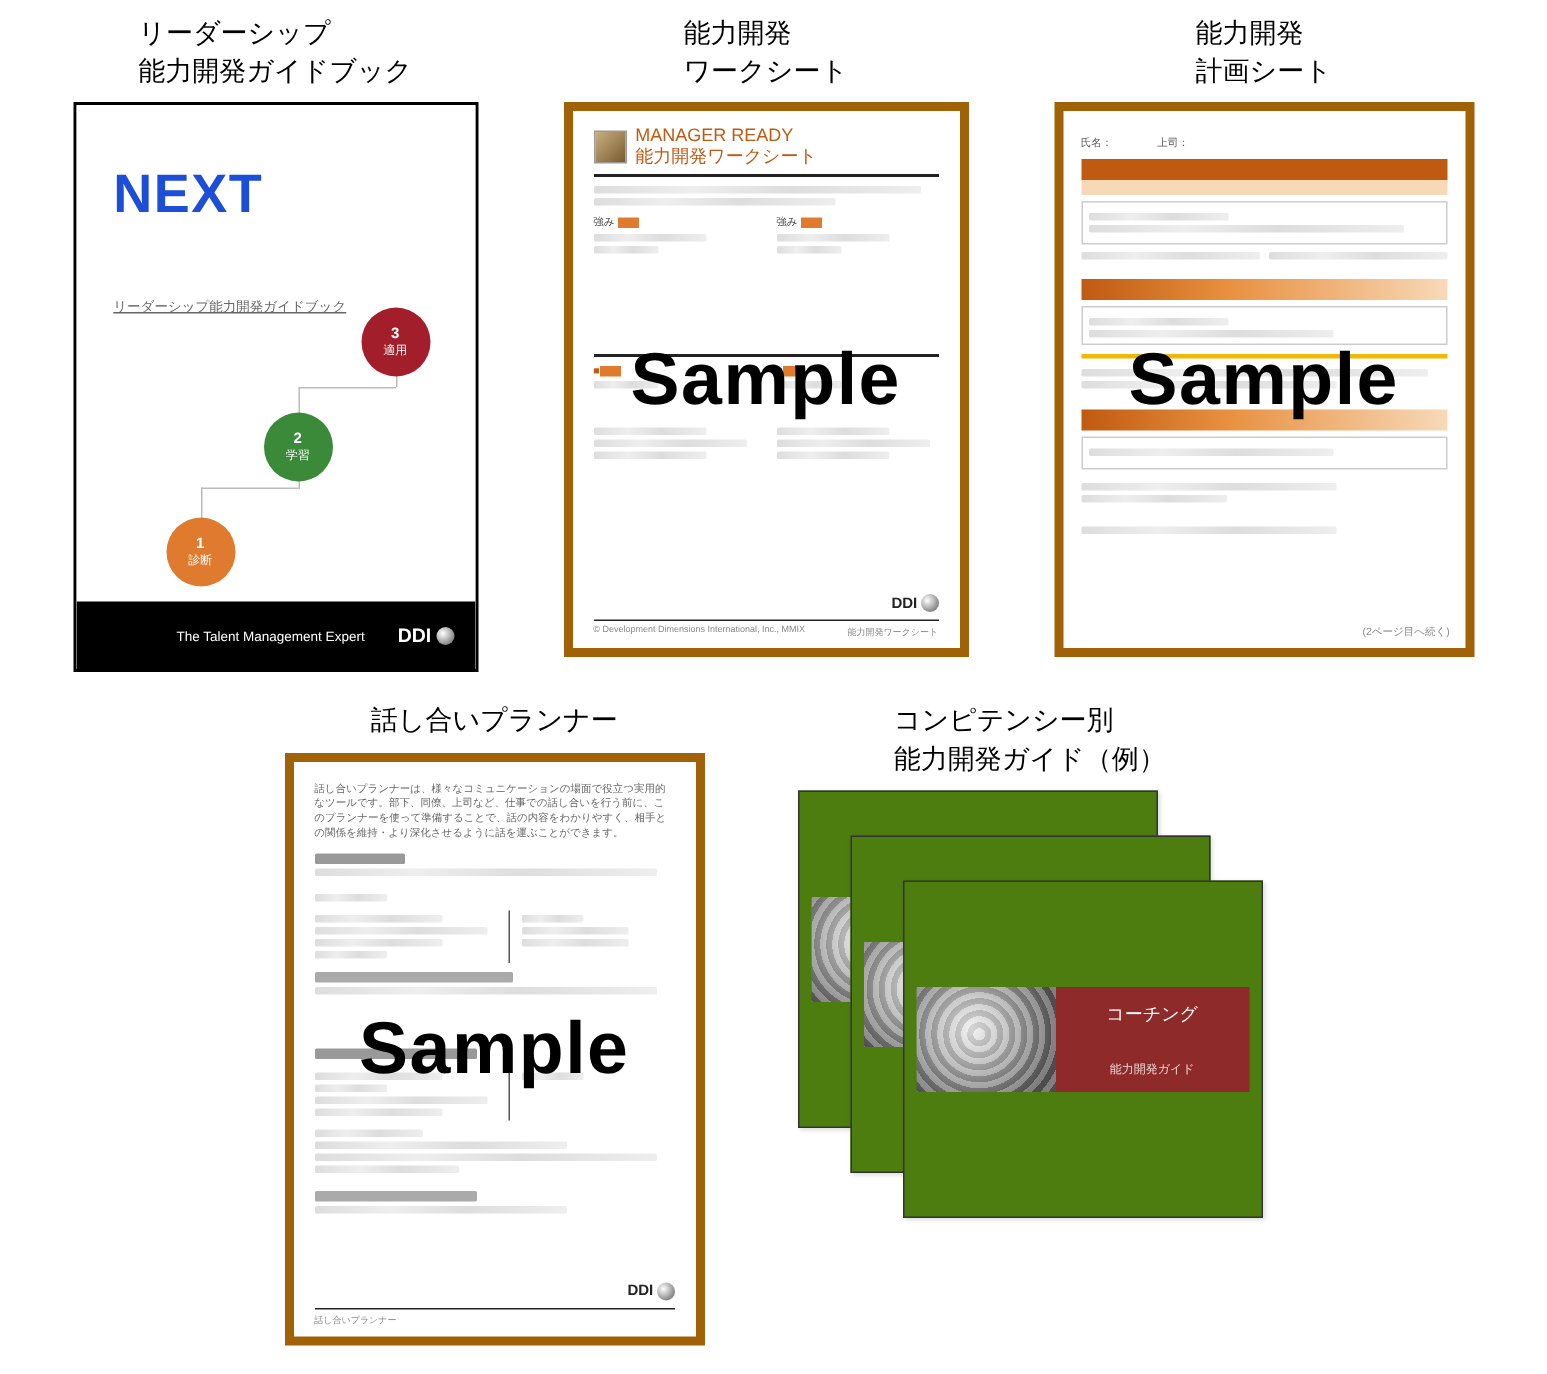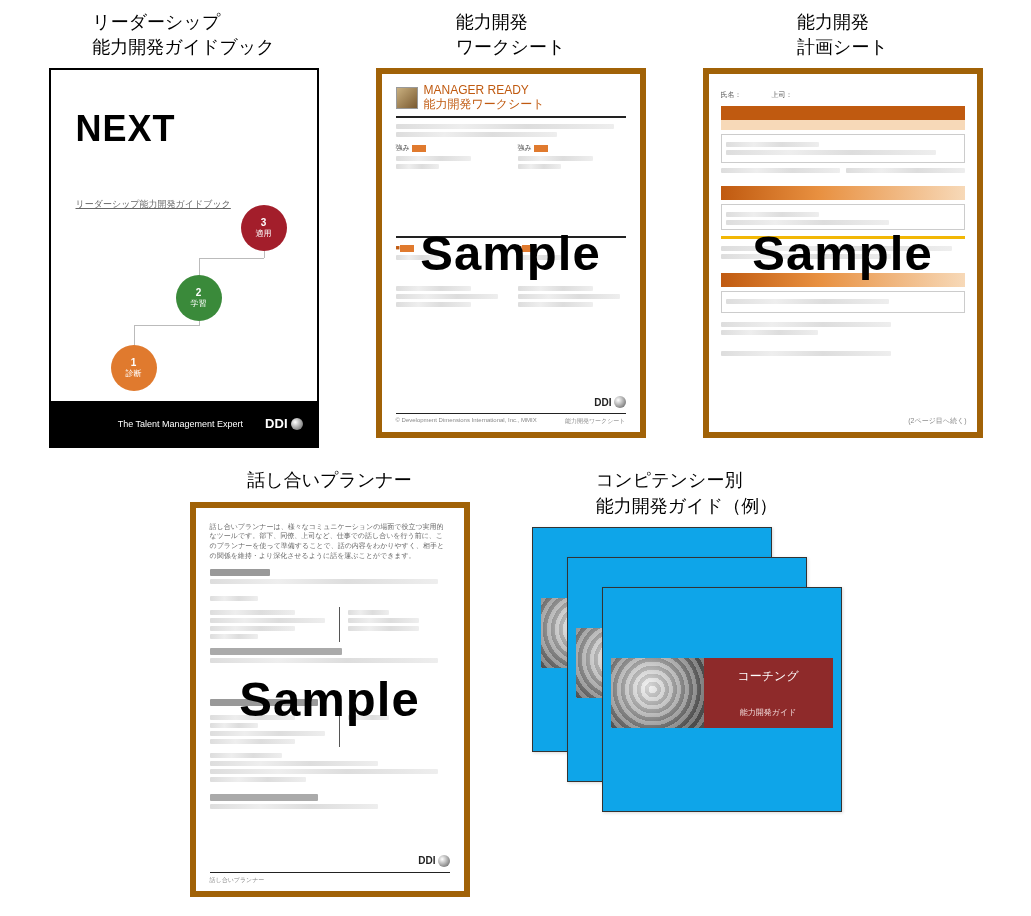--- a/index.html
+++ b/index.html
@@ -28,21 +28,21 @@
     font-size: 49px;
     font-weight: bold;
     color: #000;
     letter-spacing: 1px;
     z-index: 50;
   }
 
   
   .card1 { width: 270px; height: 380px; padding: 0; border: 2px solid #000; }
   .card1 .inner { width: 100%; height: 100%; position: relative; background: #fff; }
-  .card1-title { position: absolute; top: 40px; left: 25px; font-size: 36px; font-weight: 600; color: #000000; line-height: 1.05; letter-spacing: 1px; }
+  .card1-title { position: absolute; top: 40px; left: 25px; font-size: 36px; font-weight: 600; color: #1d4ed8; line-height: 1.05; letter-spacing: 1px; }
   .card1-sub { position: absolute; top: 128px; left: 25px; font-size: 9px; color: #666; text-decoration: underline; }
   .card1-footer { position: absolute; left:0; right:0; bottom:0; height: 45px; background: #000; color:#fff; display:flex; align-items:center; justify-content:flex-end; padding:0 14px; font-size:9px; gap:22px;}
   .card1-footer .brand { font-weight:bold; font-size:13px; display:flex; align-items:center; gap:3px;}
   .circle { position:absolute; width:46px; height:46px; border-radius:50%; display:flex; flex-direction:column; align-items:center; justify-content:center; color:#fff; font-size:8px;}
   .circle .n { font-size:10px; font-weight:bold;}
   .c1 { background:#e07a2e; left:60px; top:275px; }
   .c2 { background:#3a8a3a; left:125px; top:205px; }
   .c3 { background:#a31e2b; left:190px; top:135px; }
   .line { position:absolute; background:#bbb; }
   .l1 { left:83px; top:255px; width:1px; height:22px; }
@@ -81,21 +81,21 @@
   
   .card4 { width: 280px; height: 395px; padding: 10px 14px; font-size:7px; color:#888;}
   .card4 .lead { font-size:7px; color:#666; line-height:1.4; margin:4px 0 8px;}
   .vline-col { display:flex; }
   .vline-col .left { flex:1.2; padding-right:8px;}
   .vline-col .right { flex:1; border-left:1px solid #555; padding-left:8px;}
 
   
   .stack-wrap { position:relative; width:310px; height:360px; }
   .stack-card {
-    position:absolute; width:240px; height:225px; background:#0ea5e9; border:1px solid #333;
+    position:absolute; width:240px; height:225px; background:#4d7c0f; border:1px solid #333;
     box-shadow: 1px 1px 3px rgba(0,0,0,0.15);
   }
   .sc1 { left:0; top:0; }
   .sc2 { left:35px; top:30px; }
   .sc3 { left:70px; top:60px; }
   .cover-band { position:absolute; left:8px; right:8px; top:70px; height:70px; display:flex;}
   .cover-band .img { flex:0 0 42%; background: radial-gradient(circle at 40% 40%, #eee 0, #bbb 30%, #888 55%, #555 80%); position:relative; overflow:hidden;}
   .cover-band .img::after{content:"";position:absolute;inset:0;background:repeating-radial-gradient(circle at 45% 45%, rgba(255,255,255,0.25) 0 4px, rgba(0,0,0,0.1) 4px 8px);} 
   .cover-band .txt { flex:1; background:#8e2a2a; color:#fff; display:flex; flex-direction:column; align-items:center; justify-content:center; font-size:12px; gap:10px;}
   .cover-band .txt .small{ font-size:8px; color:#f0d8d8;margin-top:12px;}

